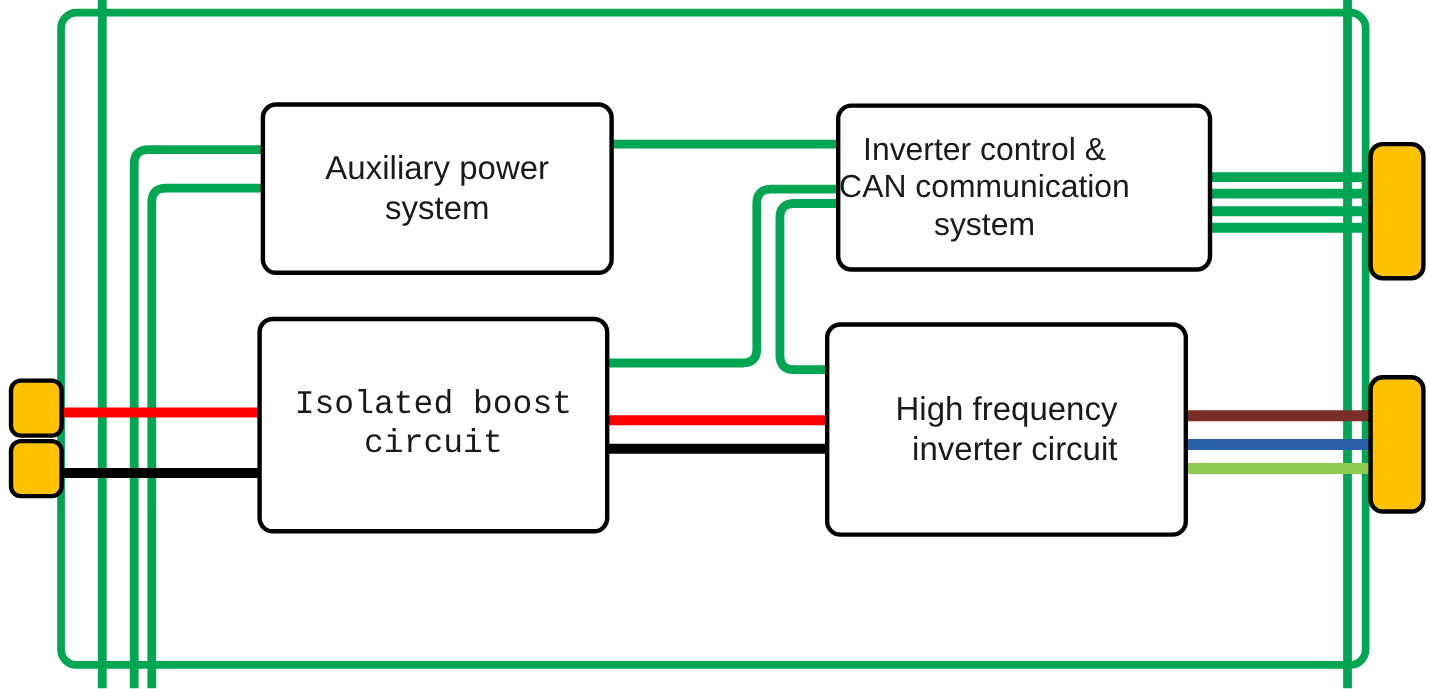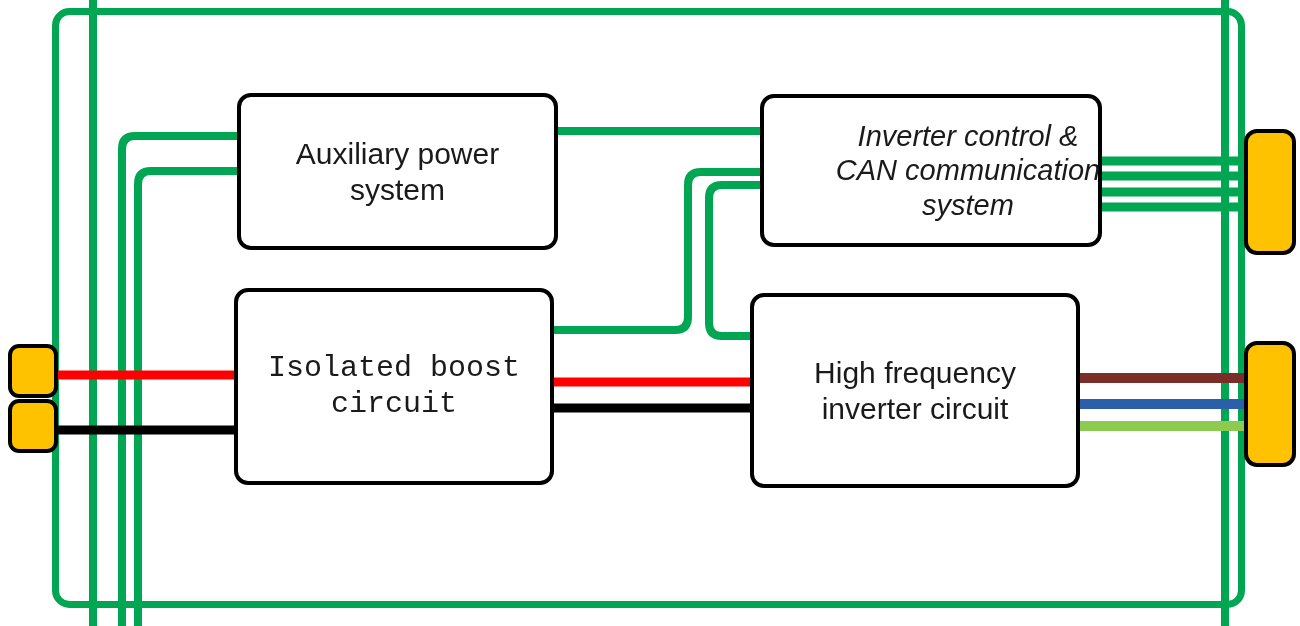--- a/index.html
+++ b/index.html
@@ -8,23 +8,23 @@
        font-family:"Liberation Sans","DejaVu Sans",sans-serif;}
   #stage{position:relative;width:1300px;height:452px;background:#fff;}
   svg.layer{position:absolute;left:0;top:0;width:1300px;height:626px;}
   .blocklabel{
     position:absolute;display:flex;align-items:center;justify-content:center;
     text-align:center;color:#1a1a1a;line-height:1.18;
     font-family:"Liberation Sans","DejaVu Sans",sans-serif;
     pointer-events:none;white-space:pre-line;
   }
   .lbl-aux{left:239px;top:95px;width:317px;height:153px;font-size:30px;}
-  .lbl-inv{left:799px;top:96px;width:338px;height:149px;font-size:29px;font-style:italic;}
+  .lbl-inv{left:726px;top:96px;width:338px;height:149px;font-size:29px;}
   .lbl-boost{left:236px;top:290px;width:316px;height:193px;font-size:30px;font-family:Liberation Mono, monospace;}
-  .lbl-hf{left:752px;top:295px;width:326px;height:191px;font-size:30px;}
+  .lbl-hf{left:752px;top:295px;width:326px;height:191px;font-size:30px;text-align:right;}
 </style>
 </head>
 <body>
 
 <div id="stage">
 
   <svg class="layer" viewBox="0 0 1300 626">
 
     <g>
       <path id="w-gl" fill="none" d="M 93 0 L 93 626" stroke="#00A652" stroke-width="8"></path>

